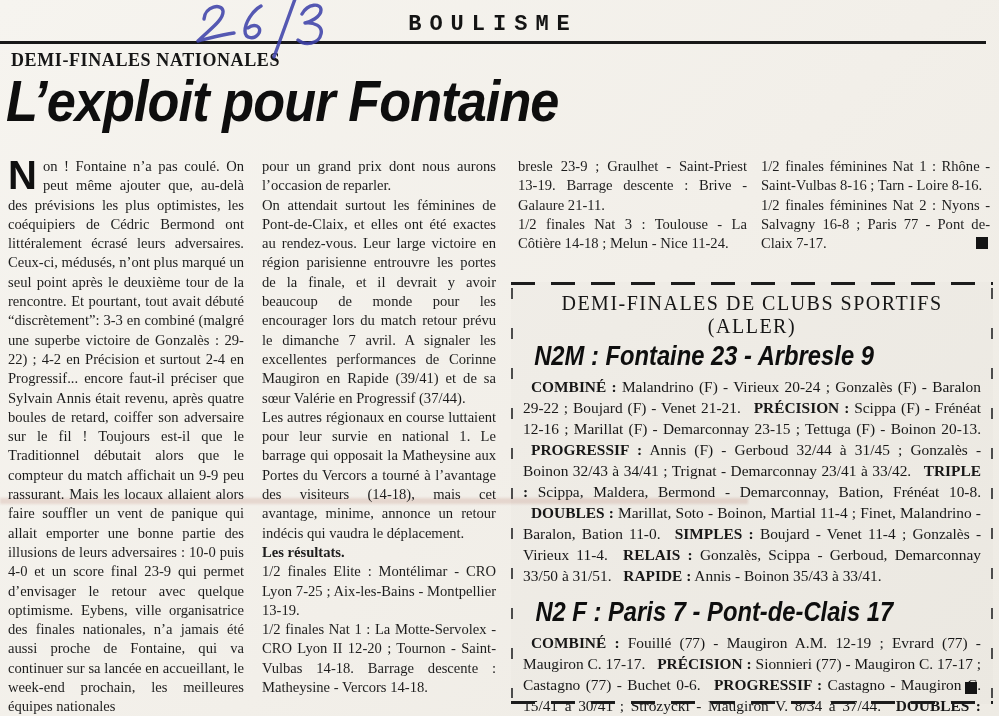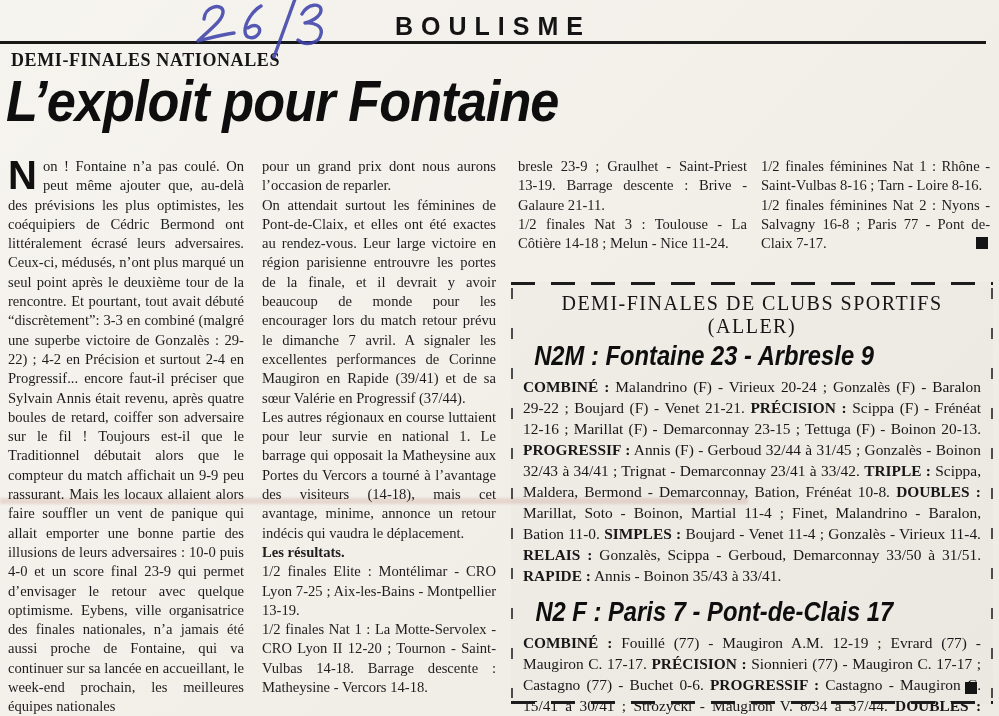--- a/index.html
+++ b/index.html
@@ -9,21 +9,21 @@
     background:#e9e6e0;
   }
   .page{
     position:relative;width:999px;height:716px;overflow:hidden;
     background:linear-gradient(135deg,#f6f4ef 0%,#f2efe9 55%,#eeebe4 100%);
     color:#1d1d1d;
   }
   
   .rubric{
     position:absolute;top:12px;left:0;width:986px;text-align:center;
-    font-family:Liberation Sans, sans-serif;font-weight:bold;font-size:25px;
+    font-family:Liberation Mono, monospace;font-weight:bold;font-size:22px;
     letter-spacing:8px;color:#141414;
   }
   .rule{position:absolute;top:41px;left:0;width:986px;height:3px;background:#181818;}
   .hand{position:absolute;left:182px;top:-3px;width:150px;height:64px;z-index:5;}
   .hand svg{display:block;width:150px;height:64px;}
   .kicker{
     position:absolute;top:50px;left:11px;
     font-family:"Liberation Serif",serif;font-size:18px;letter-spacing:.6px;color:#161616;font-weight:bold;
   }
   .headline{
@@ -75,21 +75,21 @@
   .box-title{text-align:left;margin-top:3px;}
   .box-title span{
     display:inline-block;font-family:"Liberation Sans",sans-serif;
     font-weight:bold;font-style:italic;font-size:27px;line-height:30px;
     transform:scaleX(.88);color:#0e0e0e;white-space:nowrap;
   }
   .box-text{
     margin:5px 12px 0;font-size:15.4px;line-height:21px;text-align:justify;
     color:#171717;hyphens:auto;-webkit-hyphens:auto;
   }
-  .box-text strong{font-weight:bold;}
+  .box-text strong{font-weight:bold;margin-left:8px;}
   .n2f-title{margin-top:11px;}
   .box .sq{right:16px;bottom:10px;}
 </style>
 </head>
 <body>
 
 <div class="page">
 
   <div class="hand">
 

